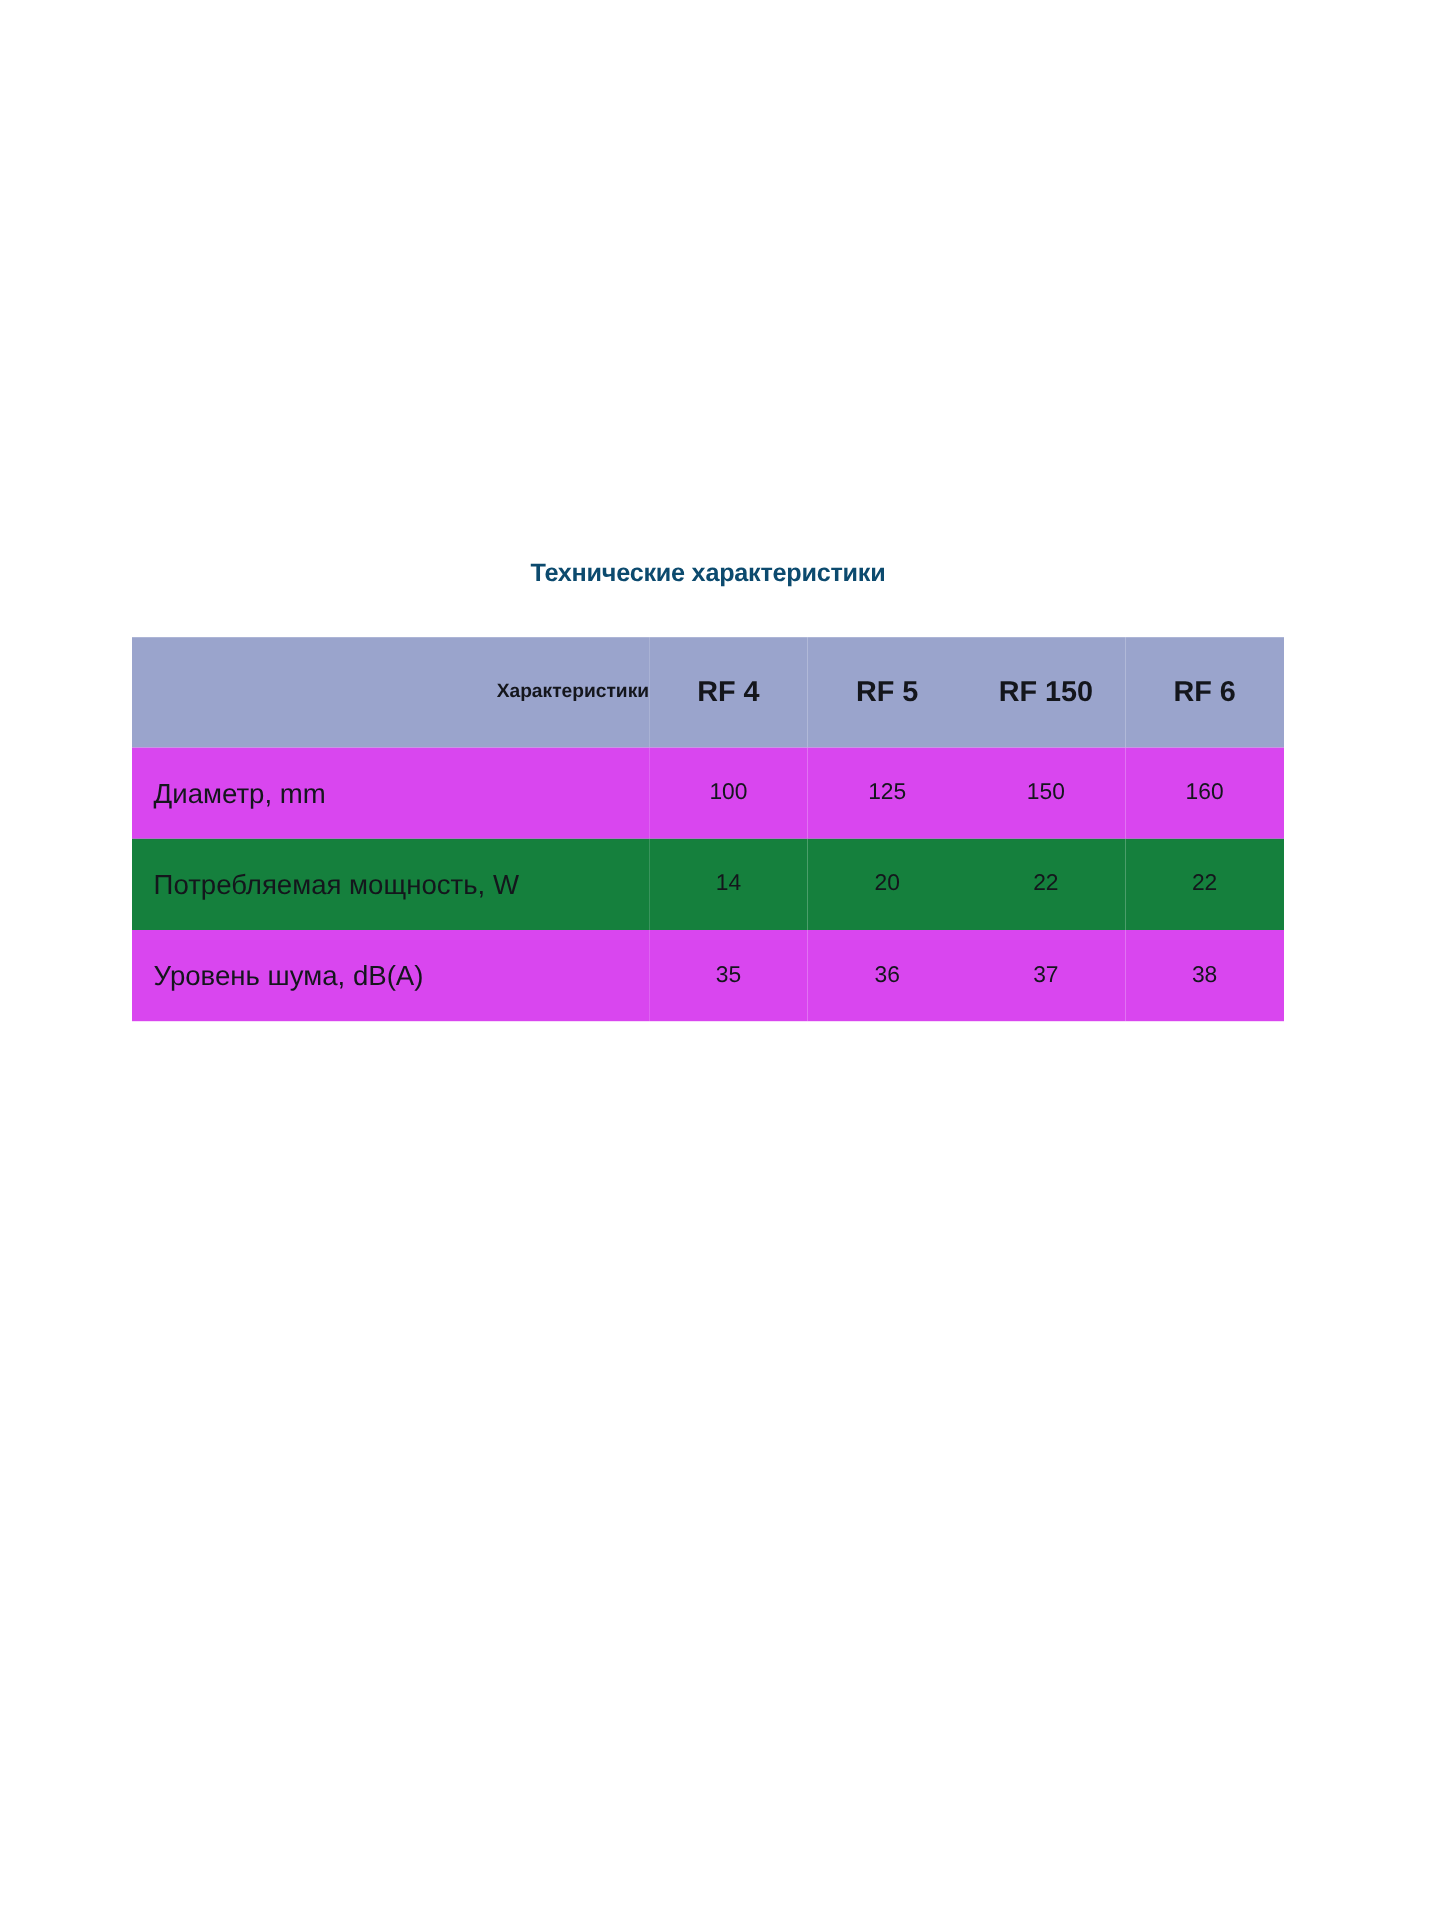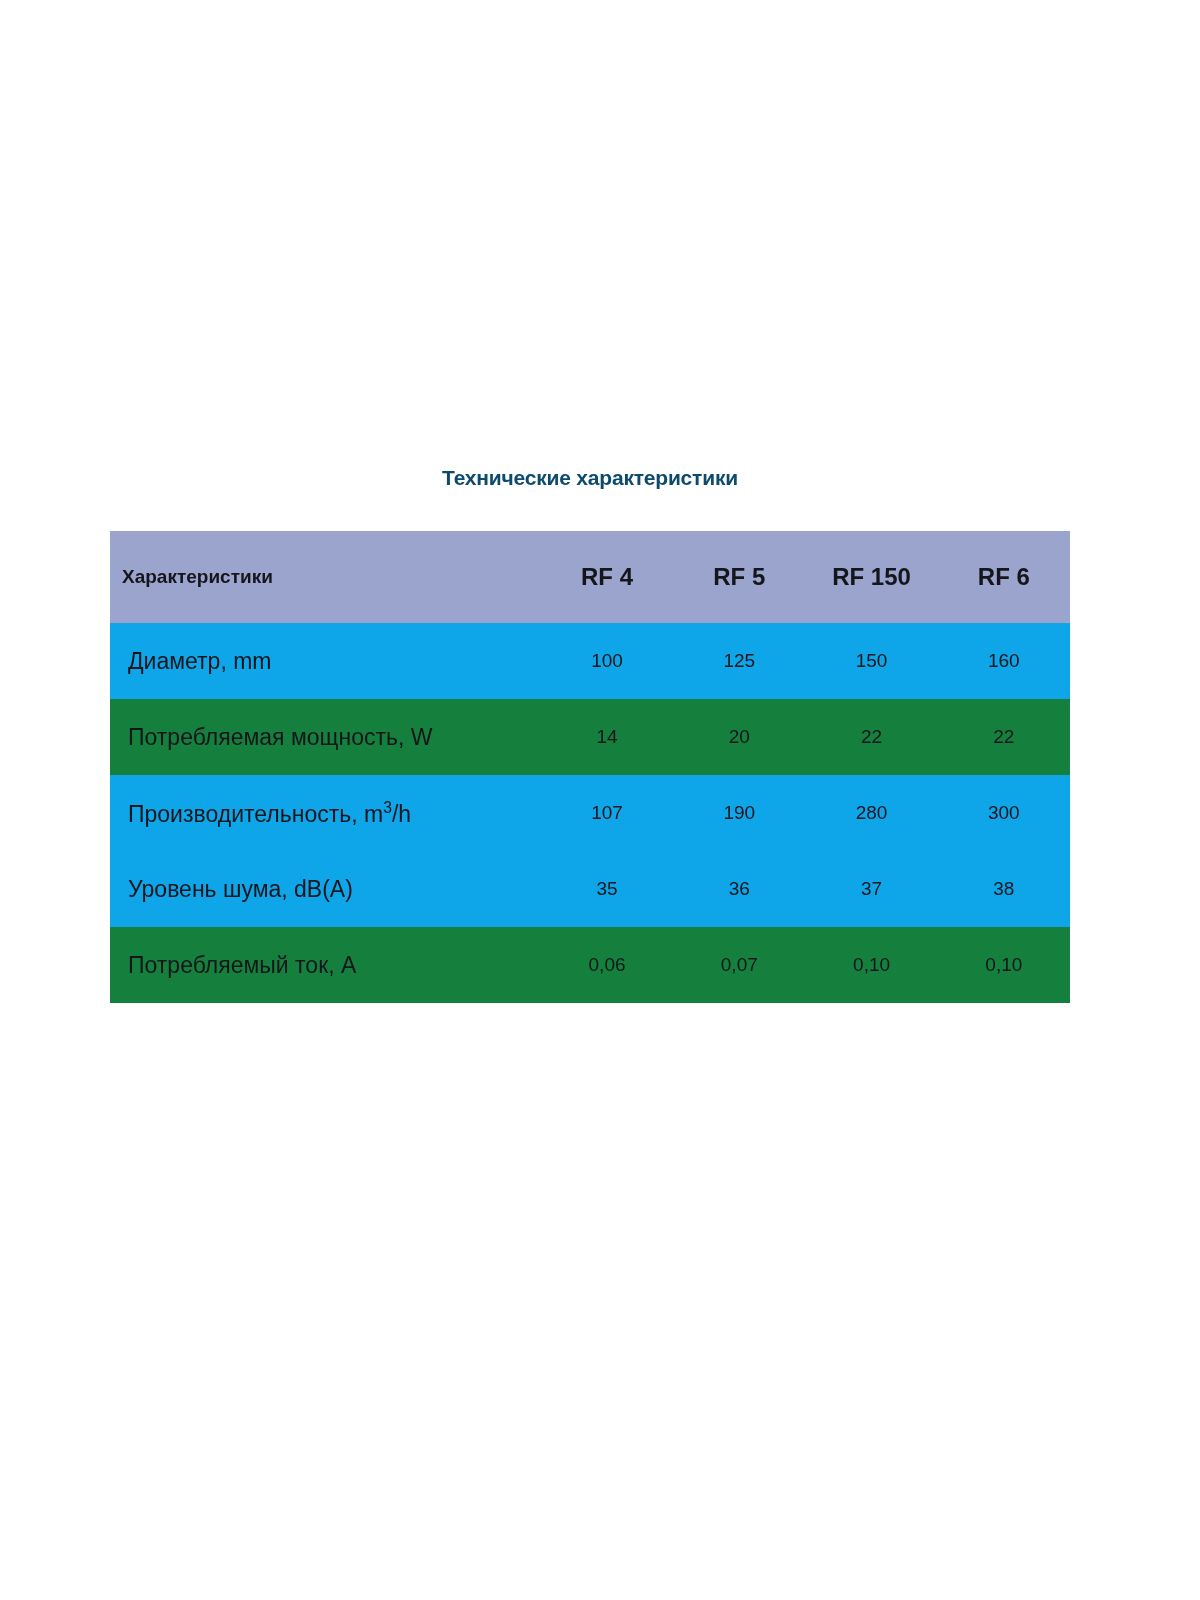--- a/index.html
+++ b/index.html
@@ -49,30 +49,30 @@
     font-size: 23px;
     vertical-align: middle;
   }
   .spec-table thead th {
     background: #9aa4cc;
     font-weight: bold;
     color: #14161c;
     height: 92px;
   }
   .spec-table thead th.name-head {
-    text-align: left;
-    font-size: 19px;
+    text-align: right;
+    font-size: 16px;
     padding-left: 12px;
   }
   .spec-table thead th.val-head {
     text-align: center;
     font-size: 24px;
   }
   .spec-table tbody tr.odd td {
-    background: #0ea5e9;
+    background: #d946ef;
   }
   .spec-table tbody tr.even td {
     background: #15803d;
   }
   .spec-table tbody td.name-cell {
     text-align: left;
     padding-left: 18px;
     font-size: 23px;
     color: #14161c;
   }
@@ -116,36 +116,22 @@
         <td class="val-cell">160</td>
       </tr>
       <tr class="even">
         <td class="name-cell">Потребляемая мощность, W</td>
         <td class="val-cell">14</td>
         <td class="val-cell">20</td>
         <td class="val-cell">22</td>
         <td class="val-cell">22</td>
       </tr>
       <tr class="odd">
-        <td class="name-cell"><span>Производительность, m</span><sup>3</sup><span>/h</span></td>
-        <td class="val-cell">107</td>
-        <td class="val-cell">190</td>
-        <td class="val-cell">280</td>
-        <td class="val-cell">300</td>
-      </tr>
-      <tr class="odd">
         <td class="name-cell">Уровень шума, dB(A)</td>
         <td class="val-cell">35</td>
         <td class="val-cell">36</td>
         <td class="val-cell">37</td>
         <td class="val-cell">38</td>
-      </tr>
-      <tr class="even">
-        <td class="name-cell">Потребляемый ток, A</td>
-        <td class="val-cell">0,06</td>
-        <td class="val-cell">0,07</td>
-        <td class="val-cell">0,10</td>
-        <td class="val-cell">0,10</td>
       </tr>
     </tbody>
   </table>
 
 </div>
 
 </body></html>

